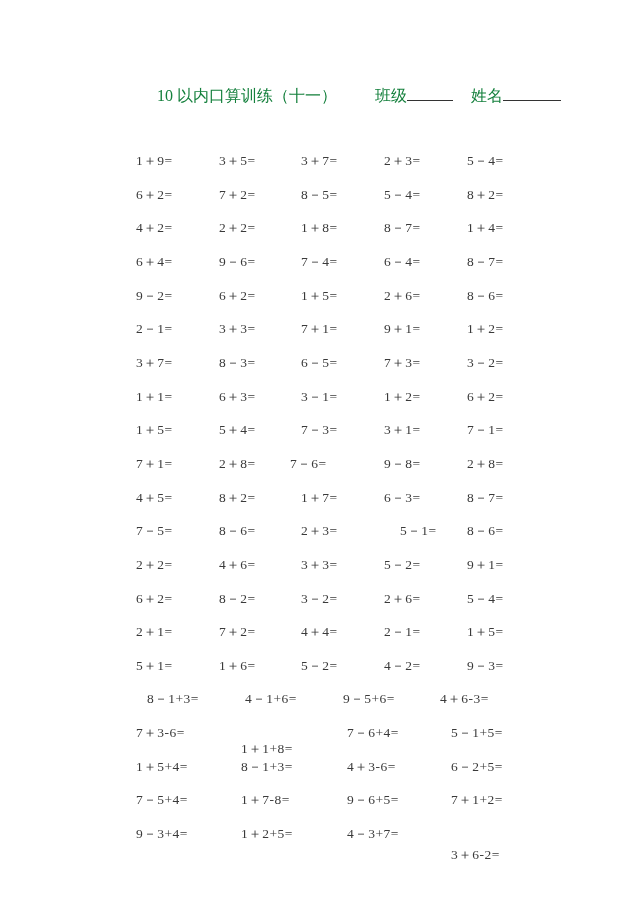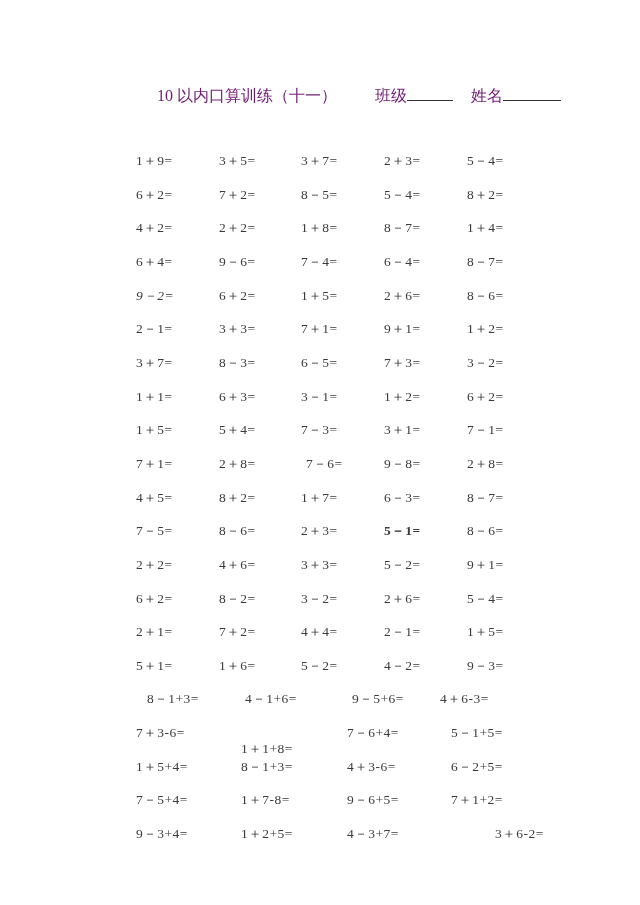--- a/index.html
+++ b/index.html
@@ -1,18 +1,18 @@
 <!DOCTYPE html>
 <html><head>
 <meta charset="utf-8">
 <style>
   html, body { margin:0; padding:0; background:#fff; }
   body { width:640px; height:905px; position:relative; overflow:hidden;
          font-family:"Liberation Serif","DejaVu Serif",serif; color:#333; }
-  .title { position:absolute; top:86px; left:157px; font-size:16px; white-space:nowrap; color:#701a75; }
+  .title { position:absolute; top:86px; left:157px; font-size:16px; white-space:nowrap; color:#15803d; }
   .title span { display:inline-block; }
   .blank { display:inline-block; border-bottom:1px solid #333; height:14px; vertical-align:baseline; }
   .grid { position:absolute; left:0; top:0; }
   .cell { position:absolute; font-size:13.5px; white-space:nowrap; color:#3a3a3a; letter-spacing:0.5px; }
 </style>
 </head>
 <body>
 
 <div>
   <div class="title">
@@ -37,21 +37,21 @@
       <div class="cell" style="left: 136px; top: 219px;">4＋2=</div>
       <div class="cell" style="left: 219px; top: 219px;">2＋2=</div>
       <div class="cell" style="left: 301px; top: 219px;">1＋8=</div>
       <div class="cell" style="left: 384px; top: 219px;">8－7=</div>
       <div class="cell" style="left: 467px; top: 219px;">1＋4=</div>
       <div class="cell" style="left: 136px; top: 253px;">6＋4=</div>
       <div class="cell" style="left: 219px; top: 253px;">9－6=</div>
       <div class="cell" style="left: 301px; top: 253px;">7－4=</div>
       <div class="cell" style="left: 384px; top: 253px;">6－4=</div>
       <div class="cell" style="left: 467px; top: 253px;">8－7=</div>
-      <div class="cell" style="left: 136px; top: 287px; font-style: italic;">9－2=</div>
+      <div class="cell" style="left: 136px; top: 287px;">9－2=</div>
       <div class="cell" style="left: 219px; top: 287px;">6＋2=</div>
       <div class="cell" style="left: 301px; top: 287px;">1＋5=</div>
       <div class="cell" style="left: 384px; top: 287px;">2＋6=</div>
       <div class="cell" style="left: 467px; top: 287px;">8－6=</div>
       <div class="cell" style="left: 136px; top: 320px;">2－1=</div>
       <div class="cell" style="left: 219px; top: 320px;">3＋3=</div>
       <div class="cell" style="left: 301px; top: 320px;">7＋1=</div>
       <div class="cell" style="left: 384px; top: 320px;">9＋1=</div>
       <div class="cell" style="left: 467px; top: 320px;">1＋2=</div>
       <div class="cell" style="left: 136px; top: 354px;">3＋7=</div>
@@ -64,32 +64,32 @@
       <div class="cell" style="left: 301px; top: 388px;">3－1=</div>
       <div class="cell" style="left: 384px; top: 388px;">1＋2=</div>
       <div class="cell" style="left: 467px; top: 388px;">6＋2=</div>
       <div class="cell" style="left: 136px; top: 421px;">1＋5=</div>
       <div class="cell" style="left: 219px; top: 421px;">5＋4=</div>
       <div class="cell" style="left: 301px; top: 421px;">7－3=</div>
       <div class="cell" style="left: 384px; top: 421px;">3＋1=</div>
       <div class="cell" style="left: 467px; top: 421px;">7－1=</div>
       <div class="cell" style="left: 136px; top: 455px;">7＋1=</div>
       <div class="cell" style="left: 219px; top: 455px;">2＋8=</div>
-      <div class="cell" style="left: 306px; top: 455px;">7－6=</div>
+      <div class="cell" style="left: 290px; top: 455px;">7－6=</div>
       <div class="cell" style="left: 384px; top: 455px;">9－8=</div>
       <div class="cell" style="left: 467px; top: 455px;">2＋8=</div>
       <div class="cell" style="left: 136px; top: 489px;">4＋5=</div>
       <div class="cell" style="left: 219px; top: 489px;">8＋2=</div>
       <div class="cell" style="left: 301px; top: 489px;">1＋7=</div>
       <div class="cell" style="left: 384px; top: 489px;">6－3=</div>
       <div class="cell" style="left: 467px; top: 489px;">8－7=</div>
       <div class="cell" style="left: 136px; top: 522px;">7－5=</div>
       <div class="cell" style="left: 219px; top: 522px;">8－6=</div>
       <div class="cell" style="left: 301px; top: 522px;">2＋3=</div>
-      <div class="cell" style="left: 384px; top: 522px; font-weight: bold;">5－1=</div>
+      <div class="cell" style="left: 400px; top: 522px;">5－1=</div>
       <div class="cell" style="left: 467px; top: 522px;">8－6=</div>
       <div class="cell" style="left: 136px; top: 556px;">2＋2=</div>
       <div class="cell" style="left: 219px; top: 556px;">4＋6=</div>
       <div class="cell" style="left: 301px; top: 556px;">3＋3=</div>
       <div class="cell" style="left: 384px; top: 556px;">5－2=</div>
       <div class="cell" style="left: 467px; top: 556px;">9＋1=</div>
       <div class="cell" style="left: 136px; top: 590px;">6＋2=</div>
       <div class="cell" style="left: 219px; top: 590px;">8－2=</div>
       <div class="cell" style="left: 301px; top: 590px;">3－2=</div>
       <div class="cell" style="left: 384px; top: 590px;">2＋6=</div>
@@ -101,32 +101,32 @@
       <div class="cell" style="left: 467px; top: 623px;">1＋5=</div>
       <div class="cell" style="left: 136px; top: 657px;">5＋1=</div>
       <div class="cell" style="left: 219px; top: 657px;">1＋6=</div>
       <div class="cell" style="left: 301px; top: 657px;">5－2=</div>
       <div class="cell" style="left: 384px; top: 657px;">4－2=</div>
       <div class="cell" style="left: 467px; top: 657px;">9－3=</div>
     </div>
   <div id="sec2" class="grid">
       <div class="cell" style="left: 147px; top: 690px;">8－1+3=</div>
       <div class="cell" style="left: 245px; top: 690px;">4－1+6=</div>
-      <div class="cell" style="left: 343px; top: 690px; margin-left: 9px;">9－5+6=</div>
+      <div class="cell" style="left: 343px; top: 690px;">9－5+6=</div>
       <div class="cell" style="left: 440px; top: 690px;">4＋6-3=</div>
       <div class="cell" style="left: 136px; top: 724px;">7＋3-6=</div>
       <div class="cell" style="left: 241px; top: 740px;">1＋1+8=</div>
       <div class="cell" style="left: 347px; top: 724px;">7－6+4=</div>
       <div class="cell" style="left: 451px; top: 724px;">5－1+5=</div>
       <div class="cell" style="left: 136px; top: 758px;">1＋5+4=</div>
       <div class="cell" style="left: 241px; top: 758px;">8－1+3=</div>
       <div class="cell" style="left: 347px; top: 758px;">4＋3-6=</div>
       <div class="cell" style="left: 451px; top: 758px;">6－2+5=</div>
       <div class="cell" style="left: 136px; top: 791px;">7－5+4=</div>
       <div class="cell" style="left: 241px; top: 791px;">1＋7-8=</div>
       <div class="cell" style="left: 347px; top: 791px; text-align: right;">9－6+5=</div>
       <div class="cell" style="left: 451px; top: 791px;">7＋1+2=</div>
       <div class="cell" style="left: 136px; top: 825px;">9－3+4=</div>
       <div class="cell" style="left: 241px; top: 825px;">1＋2+5=</div>
       <div class="cell" style="left: 347px; top: 825px;">4－3+7=</div>
-      <div class="cell" style="left: 451px; top: 825px; margin-left: 44px;">3＋6-2=</div>
+      <div class="cell" style="left: 451px; top: 846px;">3＋6-2=</div>
     </div>
 </div>
 
 </body></html>

